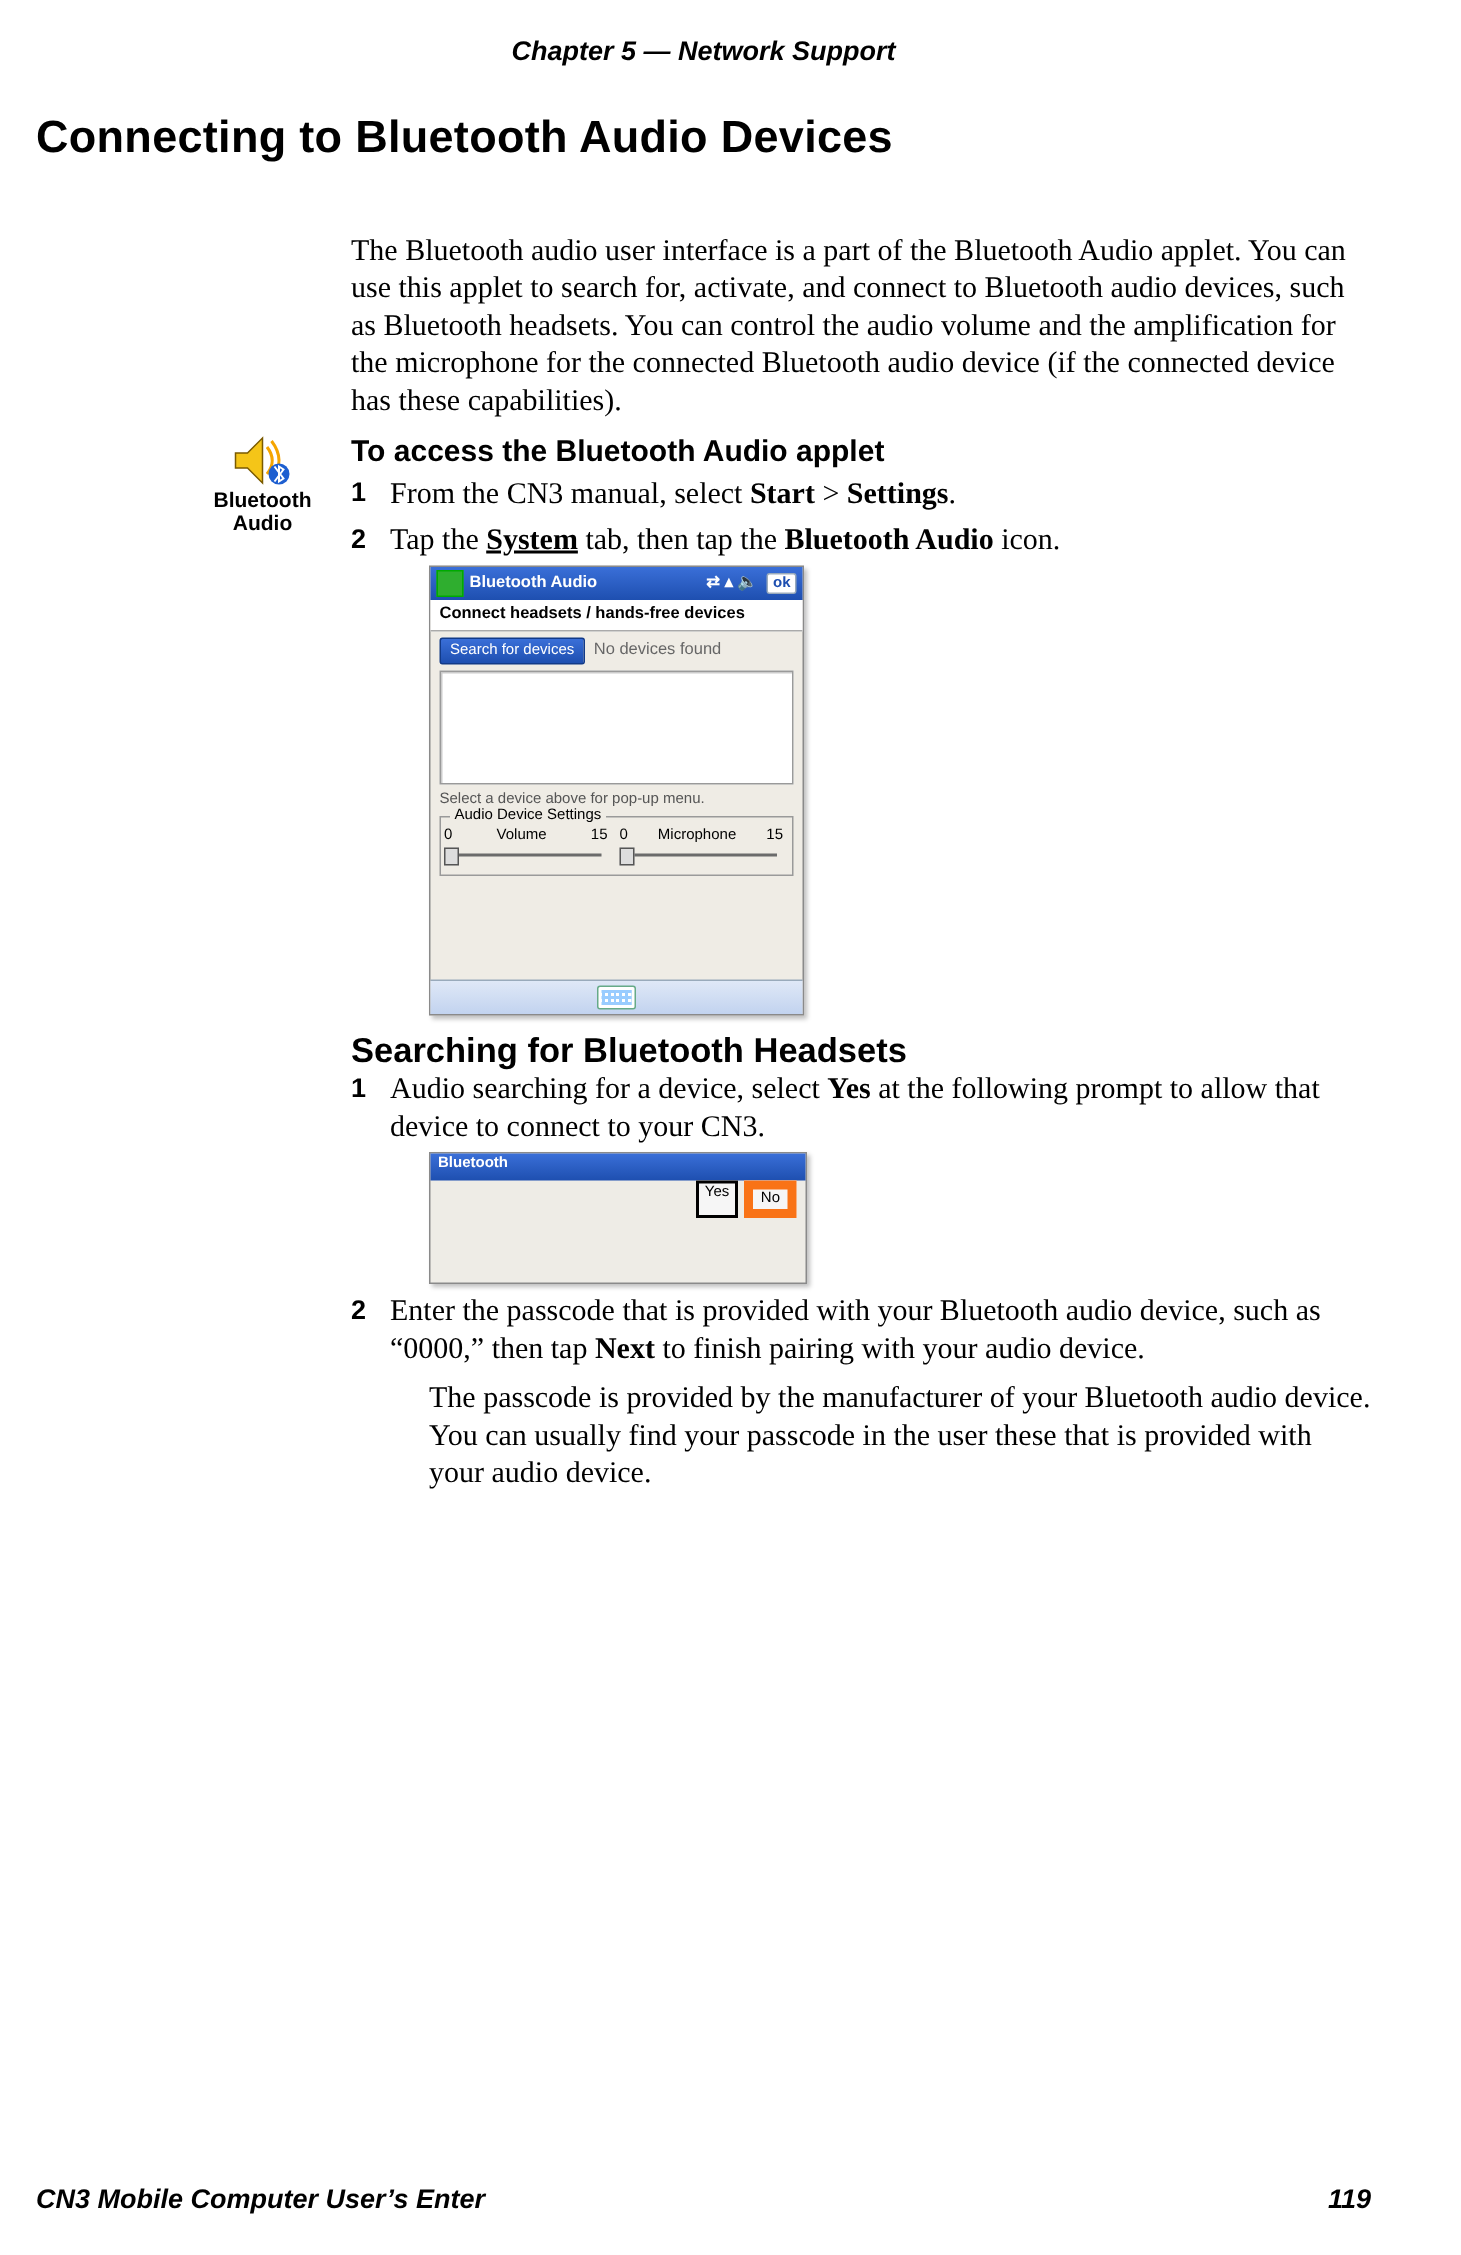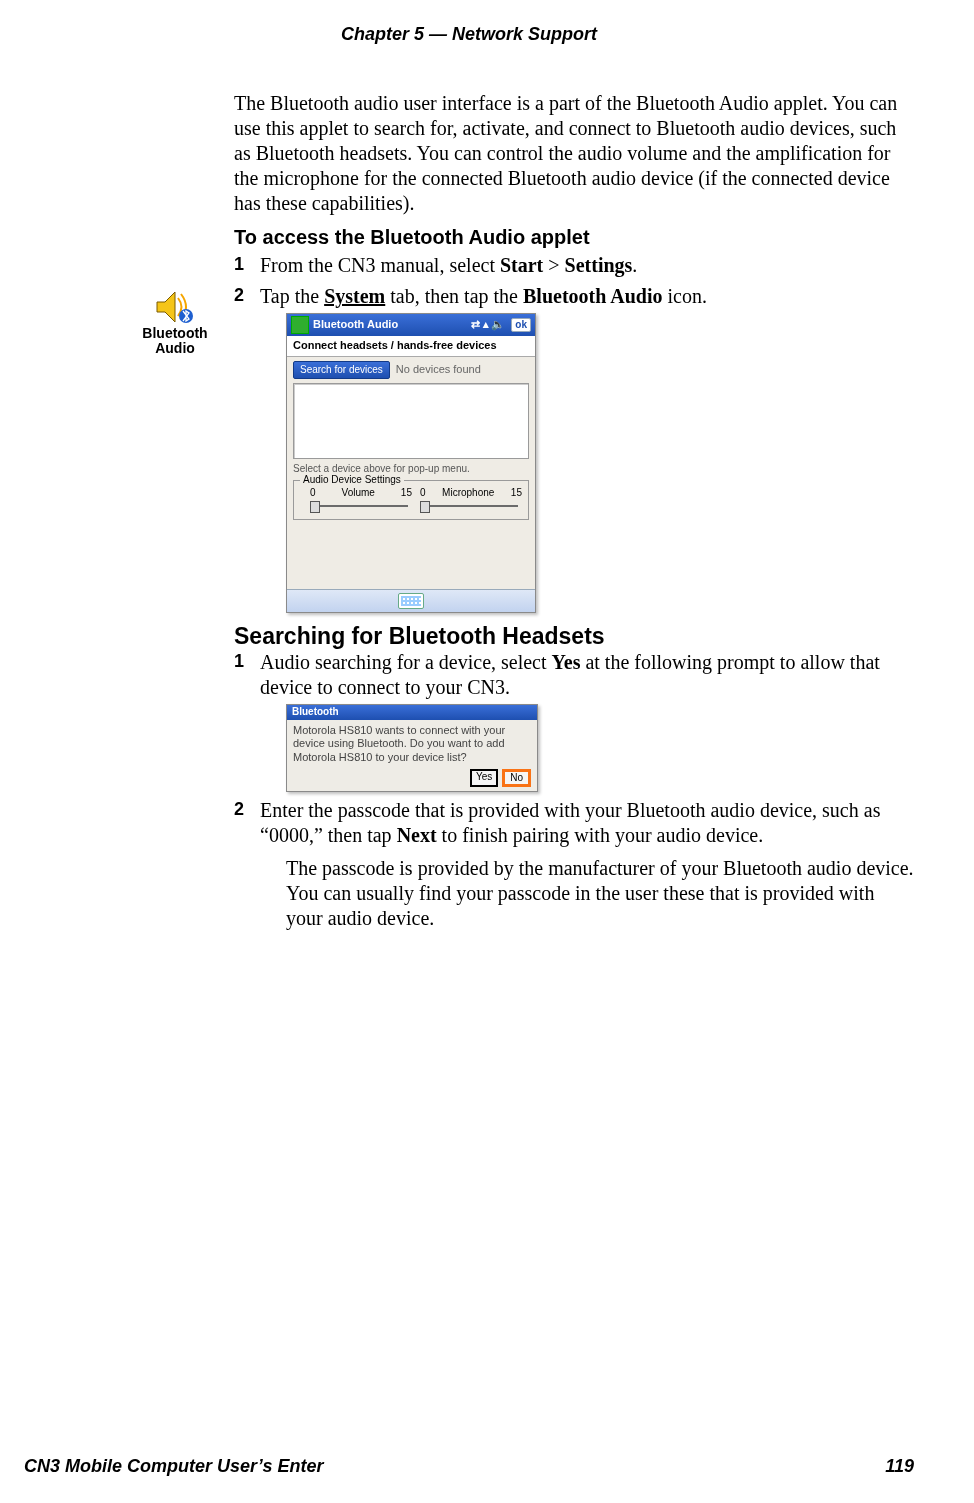--- a/index.html
+++ b/index.html
@@ -151,21 +151,21 @@
     box-shadow: inset 1px 1px 0 #ccc;
   }
   .shot1 .hint { padding: 2px 6px; color:#555; font-size:10px; }
   .shot1 .chk-row {
     display:flex; align-items:center; gap:6px; padding: 6px 0 6px 22px;
   }
   .shot1 .chk {
     width:12px; height:12px; border:1px solid #555; background:#fff;
   }
   .shot1 .fieldset {
-    margin: 2px 6px 4px 6px; border:1px solid #9a9a9a; padding: 6px 6px 8px 16px;
+    margin: 2px 6px 4px 6px; border:1px solid #9a9a9a; padding: 6px 6px 8px 2px;
     position:relative; background:#efece5;
   }
   .shot1 .fieldset .legend {
     position:absolute; top:-7px; left:6px; background:#efece5;
     padding:0 3px; font-size:10px;
   }
   .shot1 .sliders { display:flex; gap:8px; }
   .shot1 .slider-group { flex:1; }
   .shot1 .slider-labels { display:flex; justify-content:space-between; font-size:10px;}
   .shot1 .track {
@@ -203,38 +203,39 @@
     box-shadow: 2px 2px 3px rgba(0,0,0,0.25);
     display:flex; flex-direction:column;
   }
   .shot2 .titlebar {
     height:16px; background: linear-gradient(#3a6fd8, #1e4fb0);
     color:#fff; font-weight:bold; font-size:10px; padding: 1px 5px;
   }
   .shot2 .msg { padding: 4px 6px; color:#444; line-height:1.25; flex:1; }
   .shot2 .btns { display:flex; justify-content:flex-end; gap:4px; padding: 0 6px 4px 6px;}
   .shot2 .btns .b {
-    border:3px solid #f97316; background:#f6f6f6; padding:0 5px; font-size:10px;
+    border:6px solid #f97316; background:#f6f6f6; padding:0 5px; font-size:10px;
   }
   .shot2 .btns .b.sel { border:2px solid #000; padding:0 4px; }
 
   .footer {
     position:absolute;
     left:24px; right:60px; bottom:26px;
     display:flex; justify-content:space-between;
     font-family: "Myriad Pro", "Helvetica Neue", Arial, sans-serif;
     font-weight:bold; font-style:italic; font-size:18px;
   }
 </style>
 </head>
 <body>
 
 <div class="page">
   <div class="chapter-header">Chapter 5 —  Network Support</div>
 
+  <h1 class="section-title">Connecting to Bluetooth Audio Devices</h1>
 
   <div class="icon-block">
     <svg width="40" height="34" viewBox="0 0 40 34">
       <polygon points="2,12 10,12 20,2 20,32 10,22 2,22" fill="#f5c518" stroke="#7a5a00" stroke-width="1"></polygon>
       <path d="M23 8 Q30 17 23 26" fill="none" stroke="#f5a500" stroke-width="2"></path>
       <path d="M26 4 Q36 17 26 30" fill="none" stroke="#f5a500" stroke-width="2"></path>
       <circle cx="31" cy="26" r="7" fill="#1e5fd0"></circle>
       <path d="M28 21 L34 29 L31 31 L31 21 L34 23 L28 31" fill="none" stroke="#fff" stroke-width="1.3"></path>
     </svg>
     <div>Bluetooth</div>
@@ -311,21 +312,20 @@
     <h2 class="sub2">Searching for Bluetooth Headsets</h2>
 
     <ol class="steps">
       <li>
         <span class="num">1</span>
         <span>Audio searching for a device, select </span><span class="bold">Yes</span><span> at the following prompt to allow that device to connect to your CN3.</span>
 
         
         <div class="shot2">
           <div class="titlebar">Bluetooth</div>
-          <div class="msg">Motorola HS810 wants to connect with your device using Bluetooth. Do you want to add Motorola HS810 to your device list?</div>
           <div class="btns">
             <span class="b sel">Yes</span>
             <span class="b">No</span>
           </div>
         </div>
       </li>
       <li>
         <span class="num">2</span>
         <span>Enter the passcode that is provided with your Bluetooth audio device, such as “0000,” then tap </span><span class="bold">Next</span><span> to finish pairing with your audio device.</span>
         <div class="step-body-extra">The passcode is provided by the manufacturer of your Bluetooth audio device. You can usually find your passcode in the user these that is provided with your audio device.</div>

